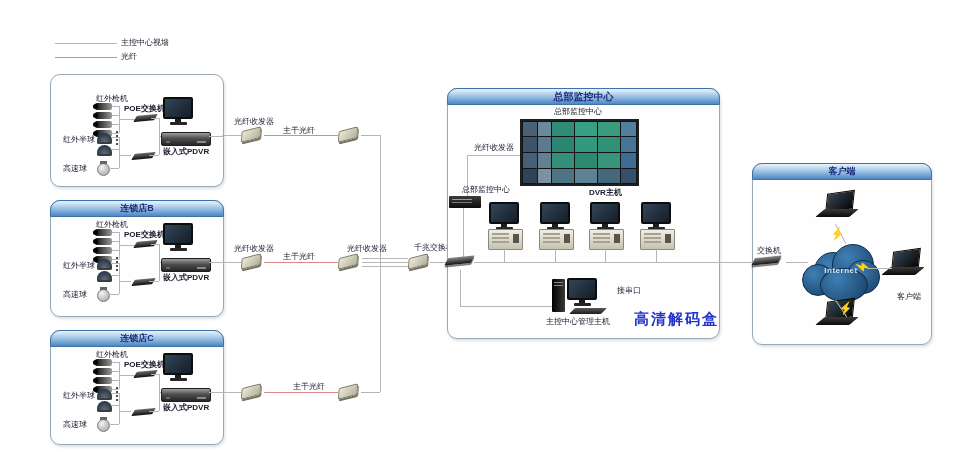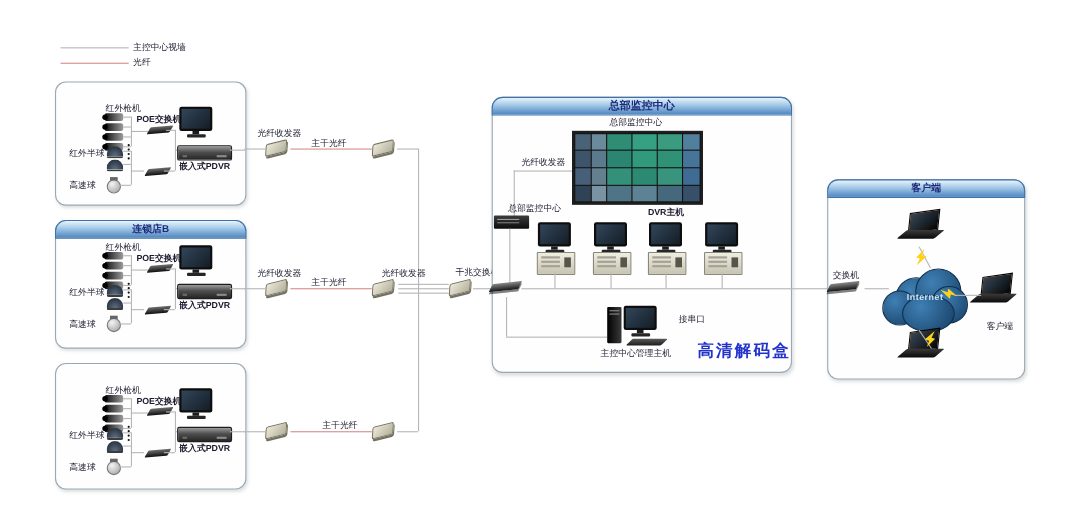--- a/index.html
+++ b/index.html
@@ -165,20 +165,21 @@
         </div>
         <div class="neck"></div>
         <div class="base"></div>
     </div>
     <div class="pdvr" style="left:110px;top:57px;"></div>
     <div class="lbl b" style="left:112px;top:72px;">嵌入式PDVR</div>
     <div class="ln h" style="left:158px;top:61px;width:14px;"></div>
   </div>
 
   <div class="box" style="left:50px;top:330px;width:172px;height:113px;">
+    <div class="box-header">连锁店C</div>
     <div class="lbl" style="left:45px;top:19px;">红外枪机</div>
     <div class="bullet-cam" style="left:44px;top:28px;"></div>
     <div class="bullet-cam" style="left:44px;top:37px;"></div>
     <div class="bullet-cam" style="left:44px;top:46px;"></div>
     <div class="bullet-cam" style="left:44px;top:55px;"></div>
     <div class="ln h" style="left:61px;top:31px;width:7px;"></div>
     <div class="ln h" style="left:61px;top:40px;width:7px;"></div>
     <div class="ln h" style="left:61px;top:49px;width:7px;"></div>
     <div class="ln h" style="left:61px;top:58px;width:7px;"></div>
     <div class="ln v" style="left:68px;top:31px;height:27px;"></div>

